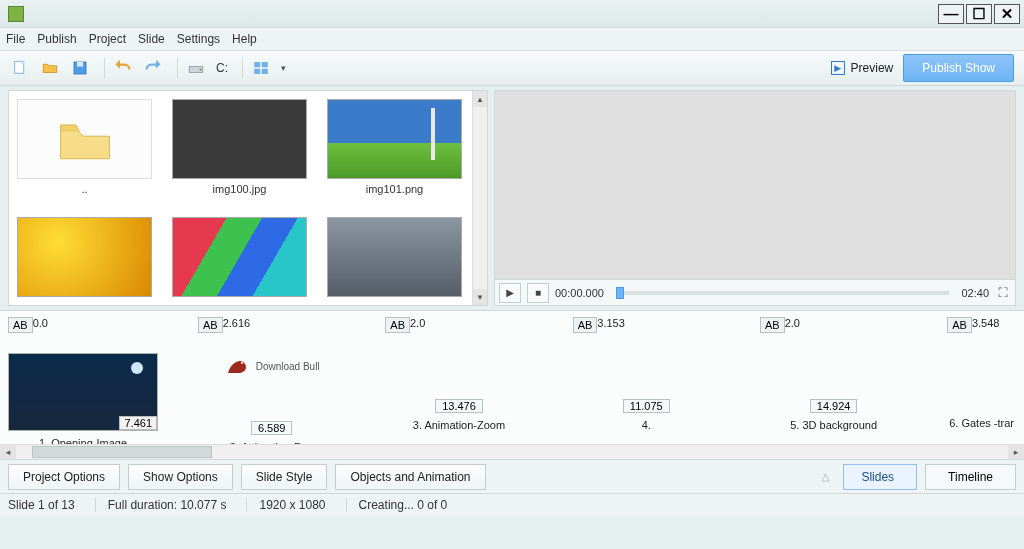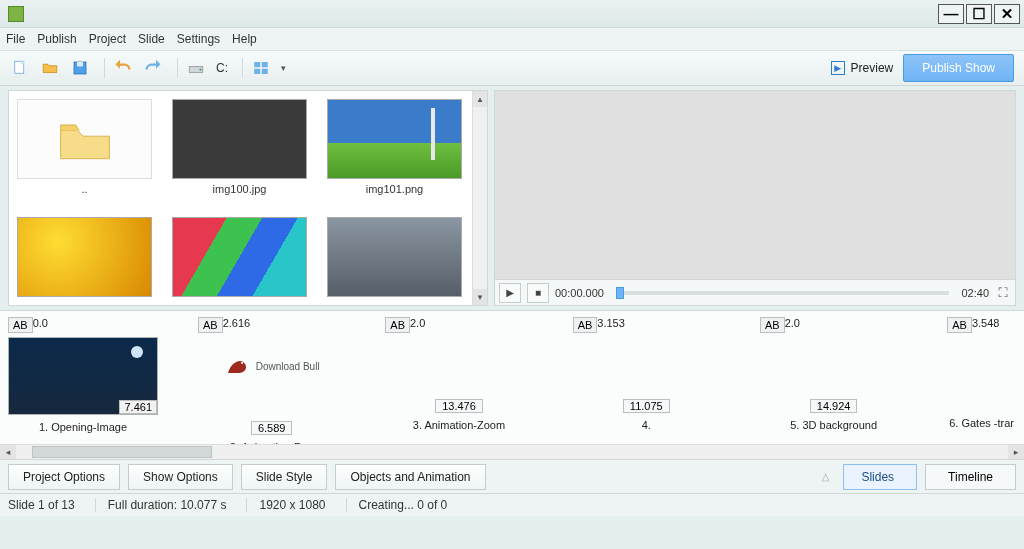--- a/index.html
+++ b/index.html
@@ -48,21 +48,21 @@
 .play-controls .track .handle { position: absolute; left: 0; top: -4px; width: 8px; height: 12px; background: #6fb4f5; border:1px solid #4a9ae8; }
 .play-controls .fs { width:16px;height:16px;display:flex;align-items:center;justify-content:center;color:#555;font-size:13px; }
 
 
 .slidestrip { height: 150px; background: #fbfcfc; border-top:1px solid #cfd7d7; border-bottom:1px solid #cfd7d7; position:relative; overflow:hidden;}
 .slides-row { display: flex; padding: 6px 8px 0 8px; gap: 40px; }
 .slide { width: 150px; position: relative; }
 .slide .ab { display: inline-flex; gap:0; }
 .slide .ab .btn { border:1px solid #b8c1c1; background:#eef2f2; padding:1px 4px; font-size:11px;}
 .slide .ab .val { font-size:11px; color:#222; }
-.slide .thumbimg { width:150px; height:78px; background:#17283e; border:1px solid #aab2b2; margin-top:4px; position:relative;}
+.slide .thumbimg { width:150px; height:78px; background:#17283e; border:1px solid #aab2b2; margin-top:20px; position:relative;}
 .slide .dur { position:absolute; bottom:0; right:0; background:#f2f2f2; border:1px solid #bbb; padding:0 4px; font-size:11px;}
 .slide .name { text-align:center; margin-top:6px; font-size:11px; color:#222;}
 .slide .durbox { margin-top:44px; display:flex; justify-content:center;}
 .slide .durbox span { border:1px solid #b8c1c1; background:#f5f8f8; padding:0 6px; font-size:11px;}
 .hscroll { position:absolute; left:0; right:0; bottom:0; height:15px; background:#f0f0f0; border-top:1px solid #ddd; display:flex;}
 .hscroll .arrow { width:16px; background:#e4e4e4;display:flex;align-items:center;justify-content:center;font-size:9px;color:#555;}
 .hscroll .track { flex:1; position:relative;}
 .hscroll .thumb { position:absolute; left:16px; width:180px; top:1px; bottom:1px; background:#d3d9d9; border:1px solid #bcc4c4;}
 
 

